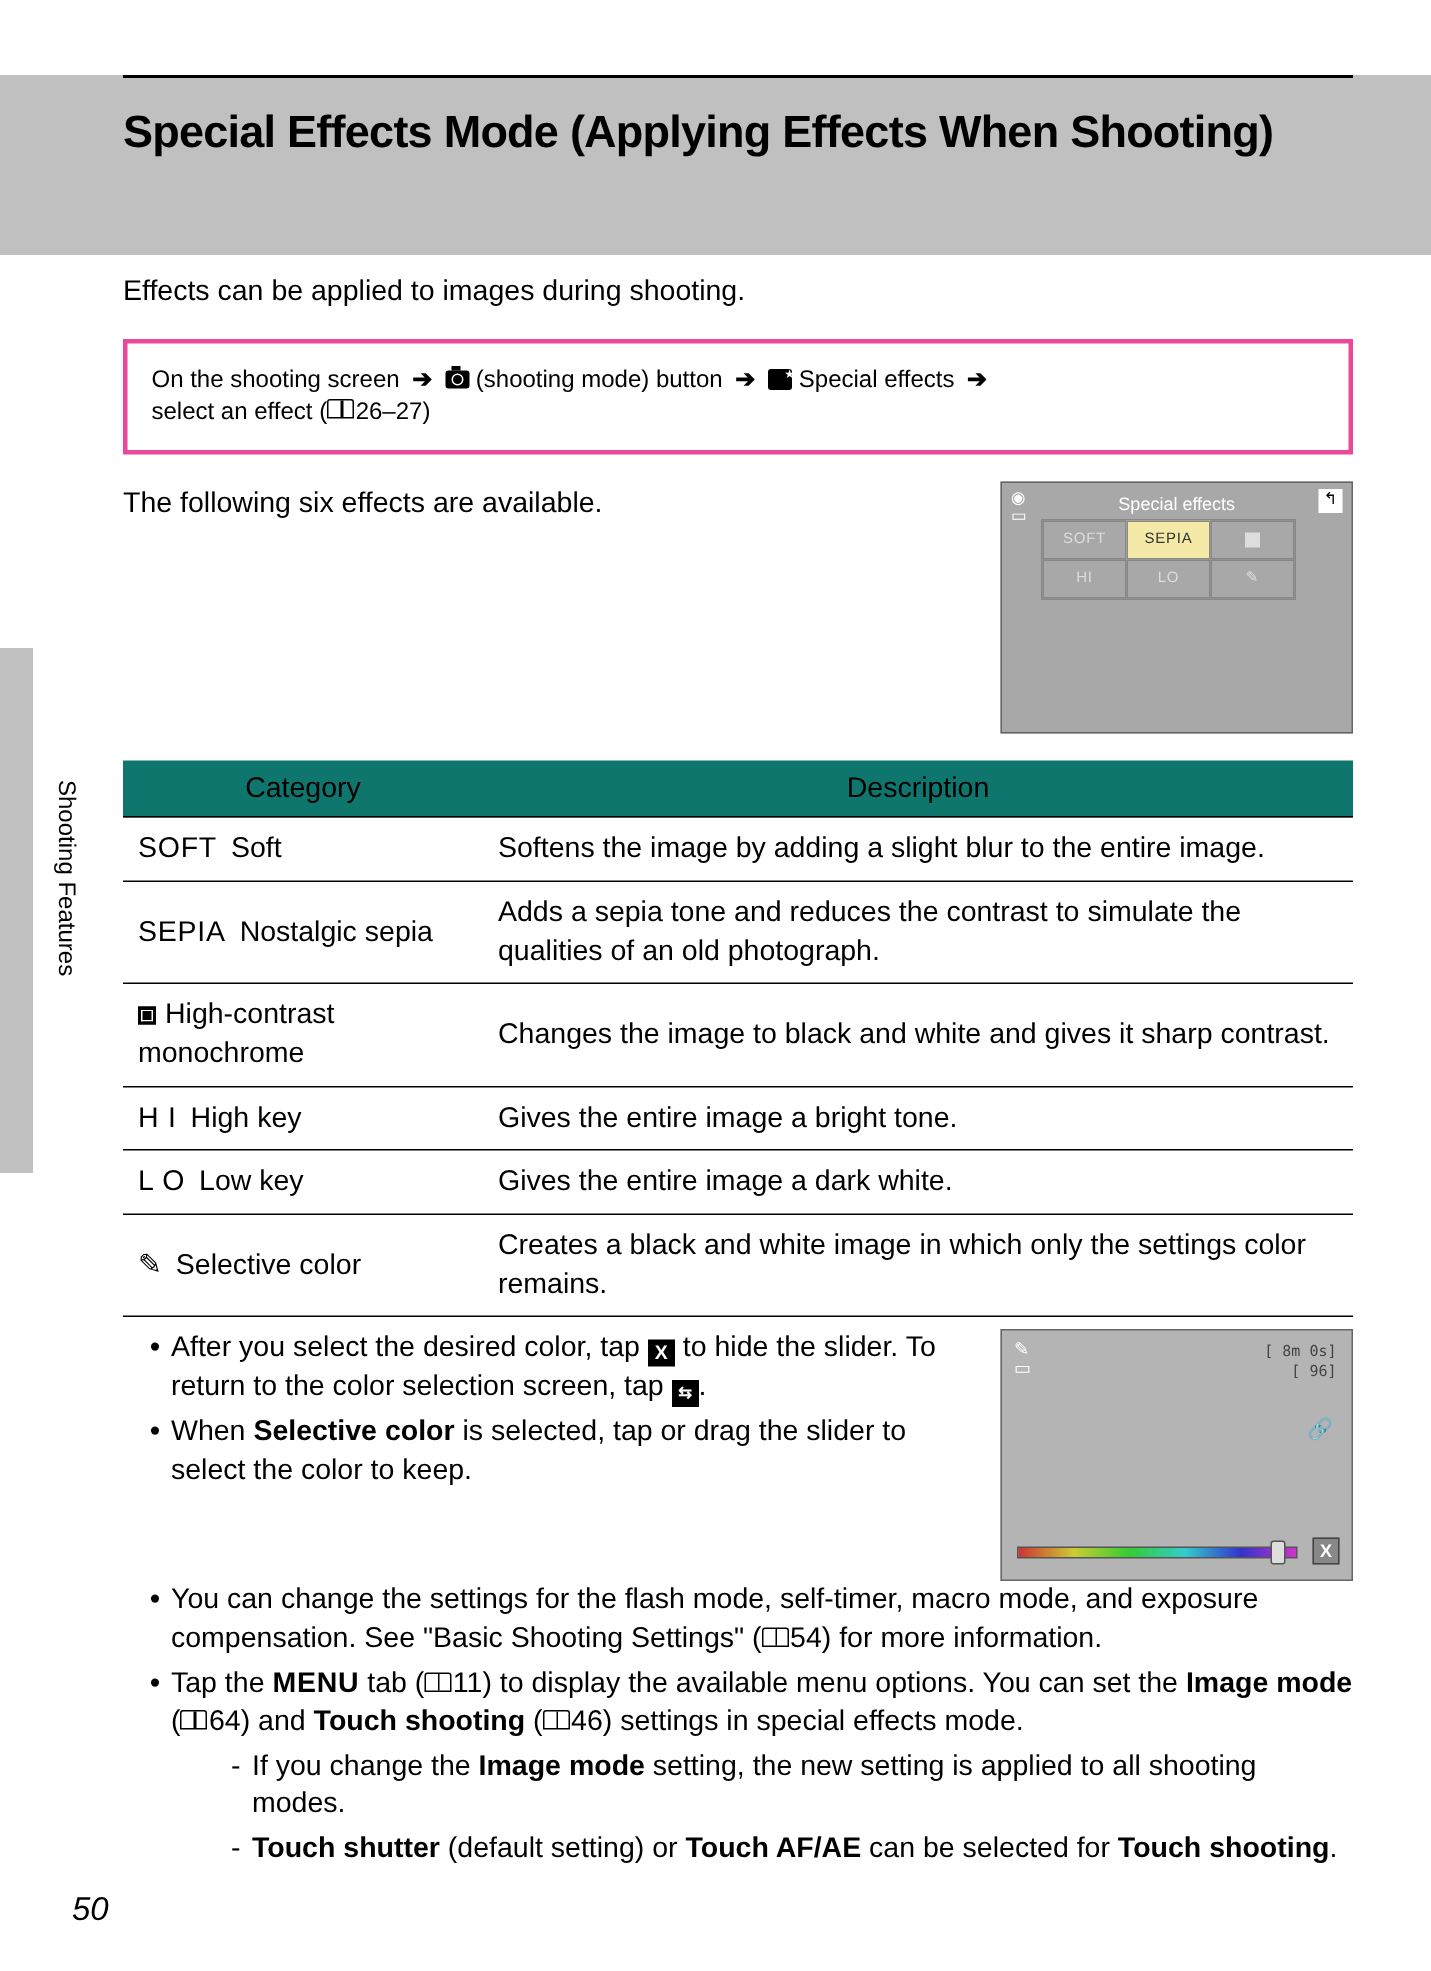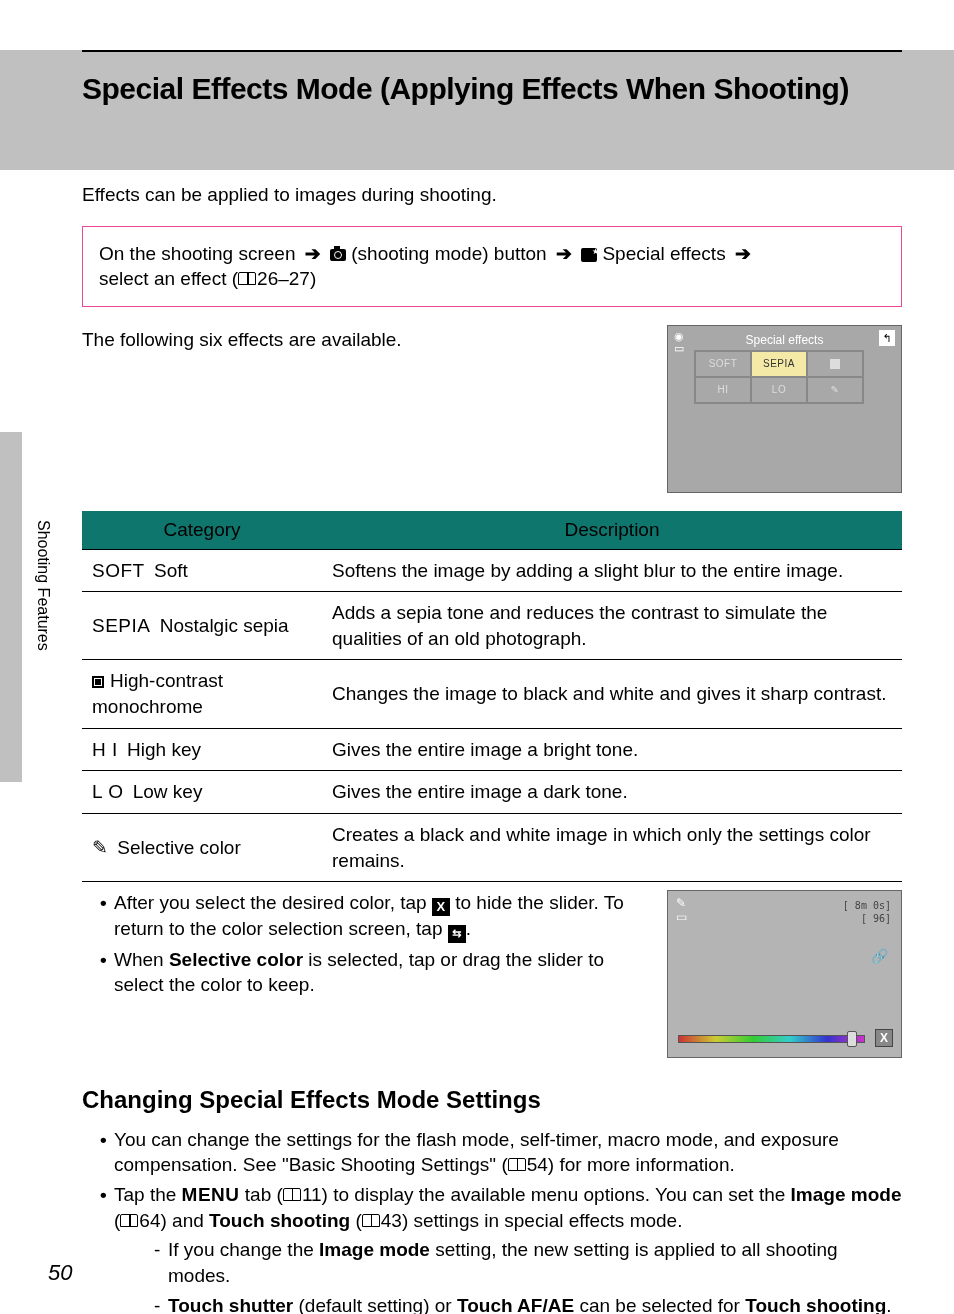--- a/index.html
+++ b/index.html
@@ -27,24 +27,24 @@
     padding-top: 20px;
     letter-spacing: -0.5px;
   }
   .content {
     padding: 12px 52px 0 82px;
     font-size: 19px;
     line-height: 1.35;
   }
   .intro { margin-bottom: 18px; }
   .nav-box {
-    border: 1px solid #ec4899;
+    border: 3px solid #ec4899;
     padding: 14px 16px;
     margin-bottom: 18px;
-    font-size: 19px;
+    font-size: 16px;
   }
   .nav-box .arrow { font-weight: 700; margin: 0 4px; }
   .section-row {
     display: flex;
     align-items: flex-start;
     gap: 20px;
     margin-bottom: 18px;
   }
   .section-row .avail-text { flex: 1; padding-top: 2px; }
   .preview-box {
@@ -384,21 +384,21 @@
       <tr>
         <td class="cat"><span class="icon-sq-outline"></span><span>High-contrast monochrome</span></td>
         <td>Changes the image to black and white and gives it sharp contrast.</td>
       </tr>
       <tr>
         <td class="cat"><span class="cat-code">H I</span> <span>High key</span></td>
         <td>Gives the entire image a bright tone.</td>
       </tr>
       <tr>
         <td class="cat"><span class="cat-code">L O</span> <span>Low key</span></td>
-        <td>Gives the entire image a dark tone.</td>
+        <td>Gives the entire image a dark white.</td>
       </tr>
       <tr>
         <td class="cat"><span class="icon-brush">✎</span> <span>Selective color</span></td>
         <td>Creates a black and white image in which only the settings color remains.</td>
       </tr>
     </tbody>
   </table>
 
   <div class="sel-row">
     <div class="sel-text">
@@ -416,39 +416,38 @@
       <div class="tr">
         <span>[   8m 0s]</span><br><span>[    96]</span>
       </div>
       <div class="mid-icon">🔗</div>
       <div class="slider"></div>
       <div class="slider-knob"></div>
       <div class="x-btn">X</div>
     </div>
   </div>
 
-  <h2>Changing Special Effects Mode Settings</h2>
 
   <ul class="bullets">
     <li>
       <span>You can change the settings for the flash mode, self-timer, macro mode, and exposure compensation. See "Basic Shooting Settings" (</span><span class="ref">
           <span class="ref-book"></span>
           <span>54</span>
         </span><span>) for more information.</span>
     </li>
     <li>
       <span>Tap the </span><span class="menu-label">MENU</span><span> tab (</span><span class="ref">
           <span class="ref-book"></span>
           <span>11</span>
         </span><span>) to display the available menu options. You can set the </span><b>Image mode</b><span> (</span><span class="ref">
           <span class="ref-book"></span>
           <span>64</span>
         </span><span>) and </span><b>Touch shooting</b><span> (</span><span class="ref">
           <span class="ref-book"></span>
-          <span>43</span>
+          <span>46</span>
         </span><span>) settings in special effects mode.</span>
       <ul class="sub-bullets">
         <li>
           <span>If you change the </span><b>Image mode</b><span> setting, the new setting is applied to all shooting modes.</span>
         </li>
         <li>
           <b>Touch shutter</b><span> (default setting) or </span><b>Touch AF/AE</b><span> can be selected for </span><b>Touch shooting</b><span>.</span>
         </li>
       </ul>
     </li>

